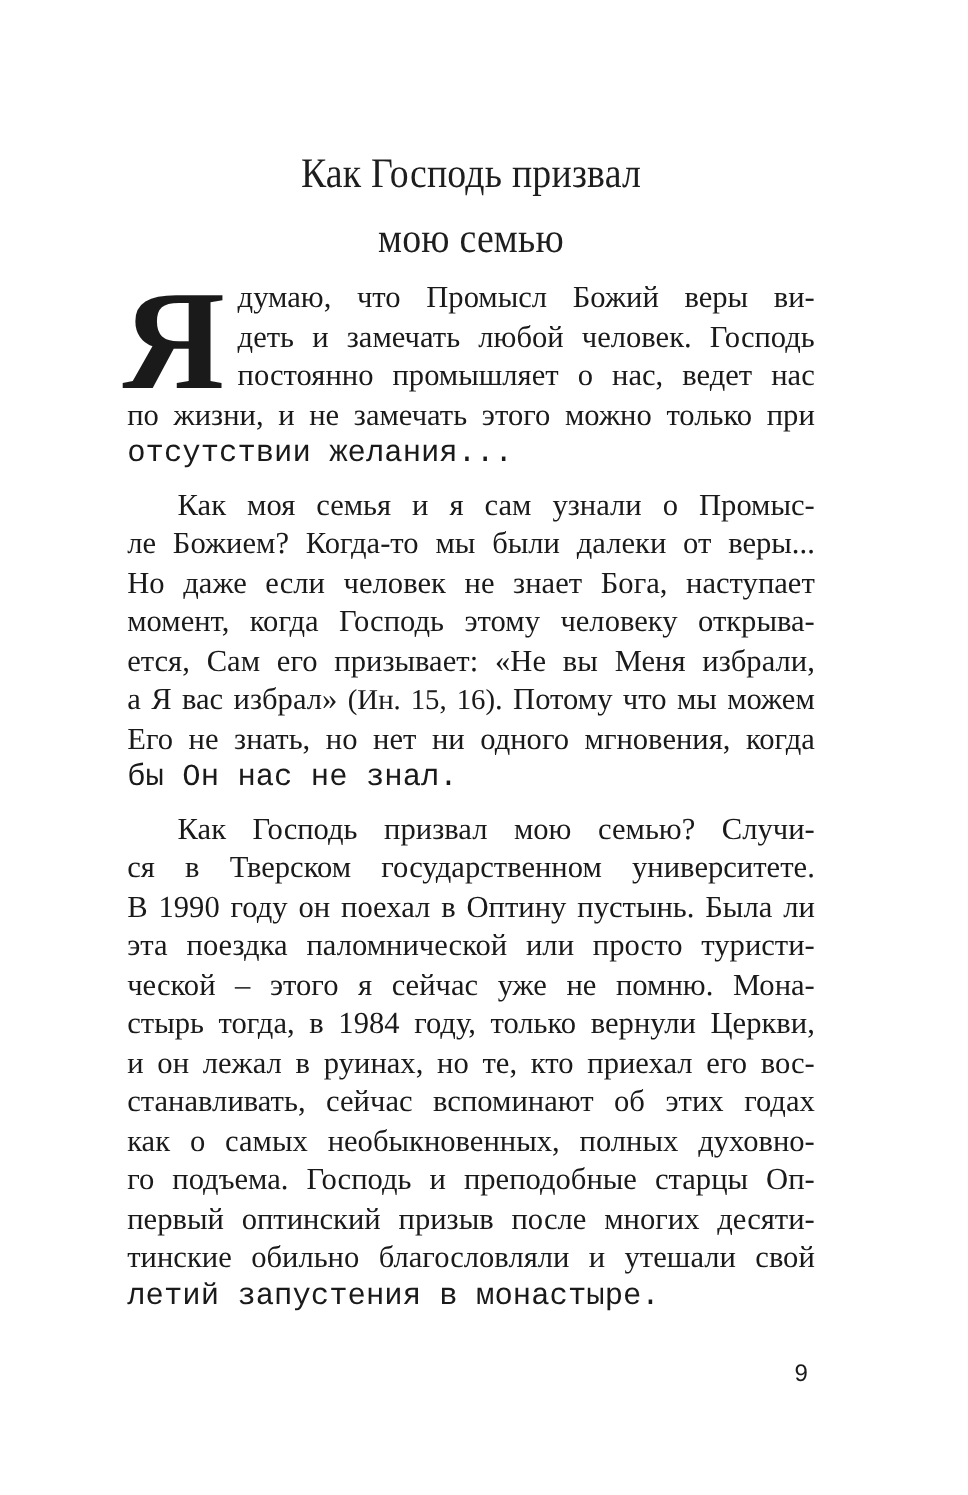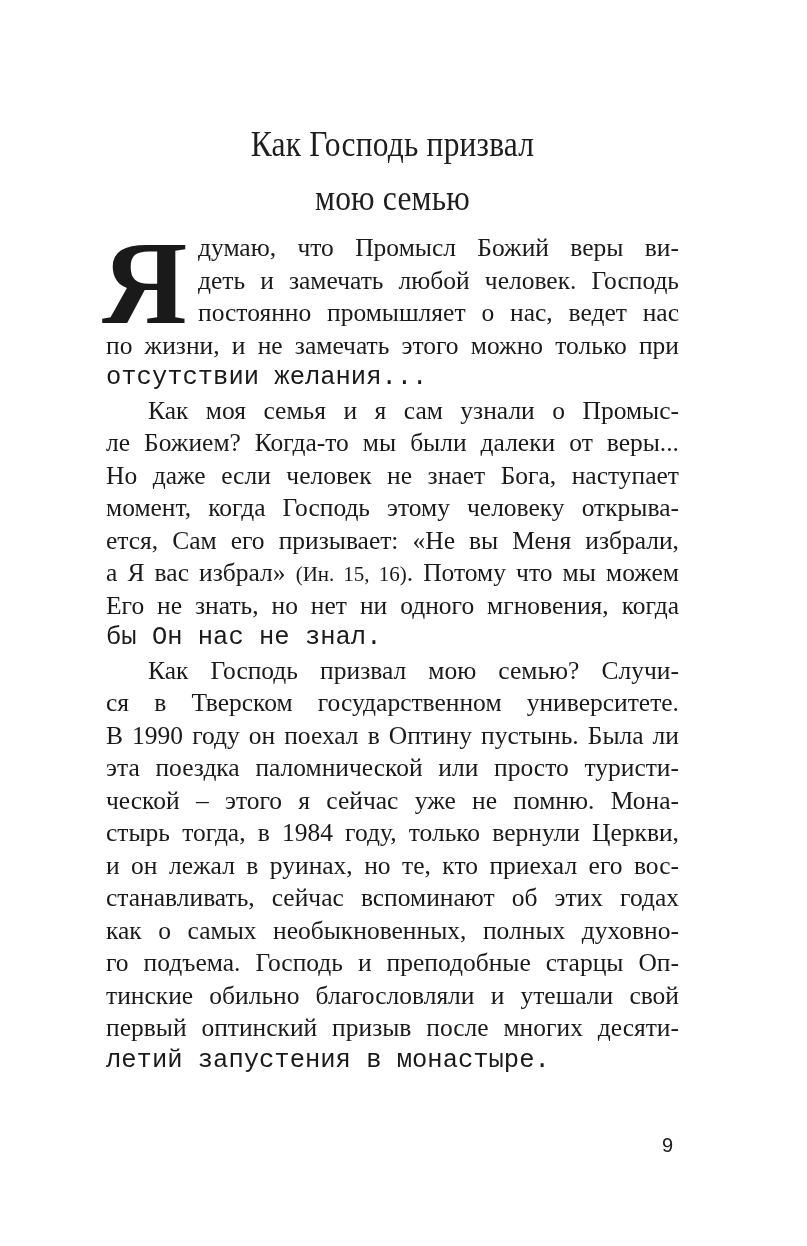--- a/index.html
+++ b/index.html
@@ -52,35 +52,36 @@
       white-space: nowrap;
       text-align: justify;
       text-align-last: justify;
     }
     .line.last {
       text-align-last: left;
       font-family: Liberation Mono, monospace;
     }
     .line.indent {
       padding-left: 42px;
+      margin-top: 10px;
     }
     .line.dc {
       padding-left: 92px;
     }
     .drop-cap {
       position: absolute;
       left: -4px;
       top: 0px;
       font-size: 118px;
       line-height: 104px;
       font-weight: bold;
       color: #1a1a1a;
     }
     .ref {
-      font-size: 21px;
+      font-size: 24px;
     }
     .page-number {
       position: absolute;
       left: 662px;
       top: 1134px;
       font-family: "Liberation Sans", "DejaVu Sans", sans-serif;
       font-size: 20px;
       color: #1a1a1a;
     }
   </style>
@@ -120,20 +121,20 @@
       <span class="line indent">Как Господь призвал мою семью? Случи-</span>
       <span class="line">ся в Тверском государственном университете.</span>
       <span class="line">В 1990 году он поехал в Оптину пустынь. Была ли</span>
       <span class="line">эта поездка паломнической или просто туристи-</span>
       <span class="line">ческой – этого я сейчас уже не помню. Мона-</span>
       <span class="line">стырь тогда, в 1984 году, только вернули Церкви,</span>
       <span class="line">и он лежал в руинах, но те, кто приехал его вос-</span>
       <span class="line">станавливать, сейчас вспоминают об этих годах</span>
       <span class="line">как о самых необыкновенных, полных духовно-</span>
       <span class="line">го подъема. Господь и преподобные старцы Оп-</span>
+      <span class="line">первый оптинский призыв после многих десяти-</span>
       <span class="line">тинские обильно благословляли и утешали свой</span>
-      <span class="line">первый оптинский призыв после многих десяти-</span>
       <span class="line last">летий запустения в монастыре.</span>
     </div>
   </div>
 </div>
 
 <div class="page-number">9</div>
 
 </body></html>

